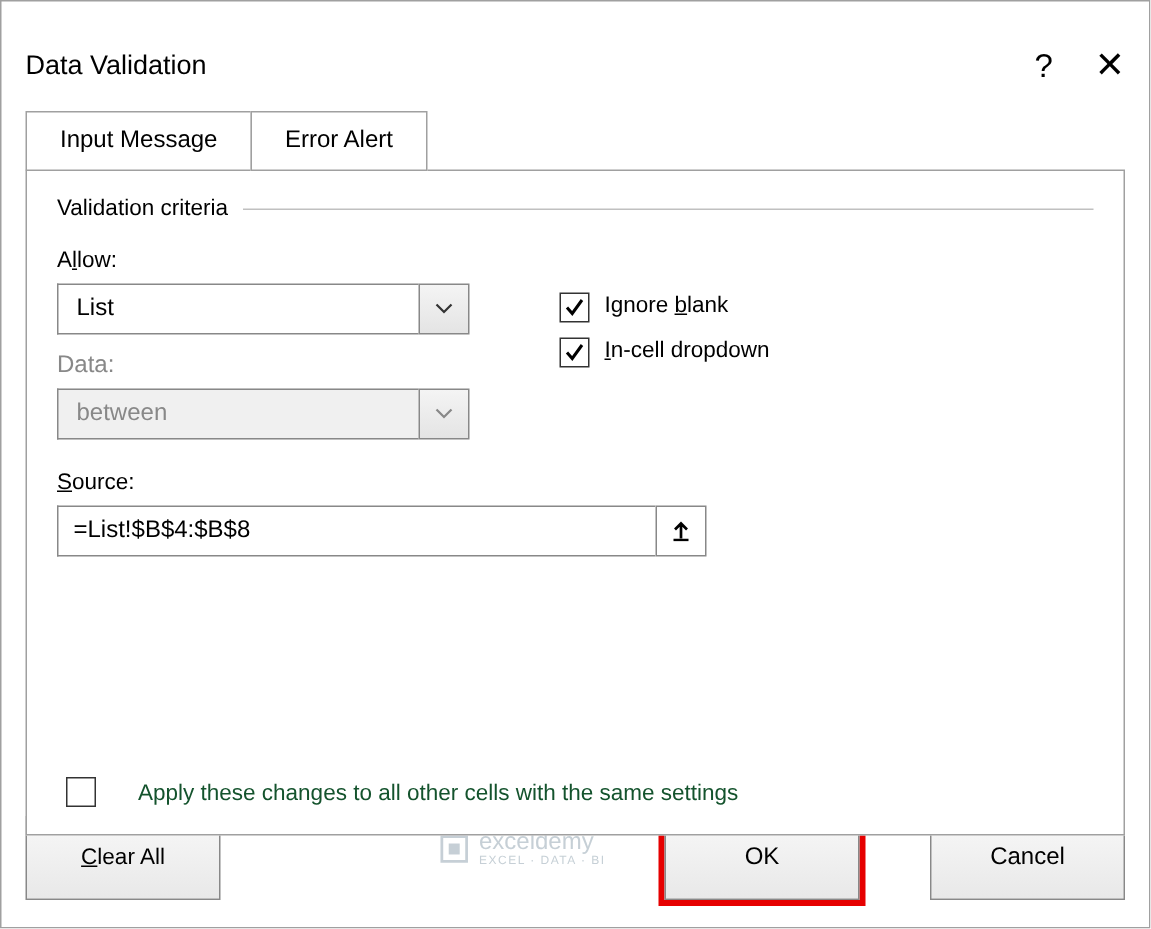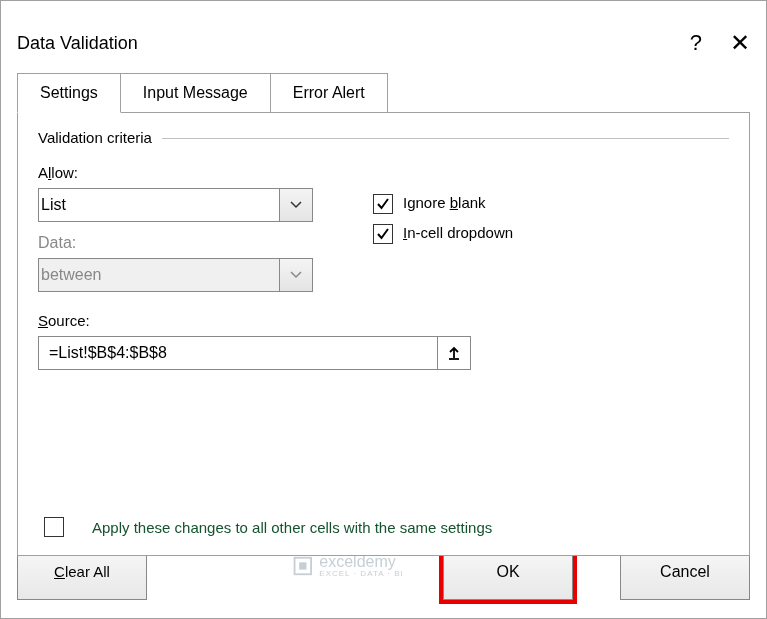--- a/index.html
+++ b/index.html
@@ -24,21 +24,21 @@
 
 .row { display: flex; gap: 40px; }
 .col-left { width: 295px; }
 .col-right { flex: 1; padding-top: 30px; }
 
 .field-label { font-size: 16px; color: #000; margin-bottom: 6px; display: block; }
 .field-label.disabled { color: #888; }
 .underline { text-decoration: underline; }
 
 .combo { display: flex; width: 275px; height: 34px; margin-bottom: 12px; }
-.combo-input { flex: 1; border: 1px solid #888; padding: 4px 2px; font-size: 16px; background: #fff; border-right: none; }
+.combo-input { flex: 1; border: 1px solid #888; padding: 4px 12px; font-size: 16px; background: #fff; border-right: none; }
 .combo-input.disabled { background: #f0f0f0; color: #888; }
 .combo-btn { width: 34px; border: 1px solid #888; background: linear-gradient(#f4f4f4,#e4e4e4); display: flex; align-items: center; justify-content: center; cursor: pointer; }
 .combo-btn svg { width: 12px; height: 8px; }
 
 .check-row { display: flex; gap: 10px; margin-bottom: 10px; font-size: 16px; }
 .checkbox { width: 20px; height: 20px; border: 1.5px solid #333; display: inline-flex; align-items: center; justify-content: center; cursor: pointer; background: #fff; }
 .checkbox.unchecked { }
 .checkbox svg { width: 14px; height: 14px; }
 
 .source-row { margin-top: 8px; }
@@ -68,21 +68,20 @@
 
   <div class="titlebar">
     <span class="title">Data Validation</span>
     <div class="controls">
       <button class="help-btn">?</button>
       <button class="close-btn">✕</button>
     </div>
   </div>
 
   <div class="tabs">
-    <div class="tab active">Settings</div>
     <div class="tab">Input Message</div>
     <div class="tab">Error Alert</div>
   </div>
 
   <div class="panel">
 
     <div class="fieldset-label">
       <span>Validation criteria</span>
       <span class="line"></span>
     </div>

